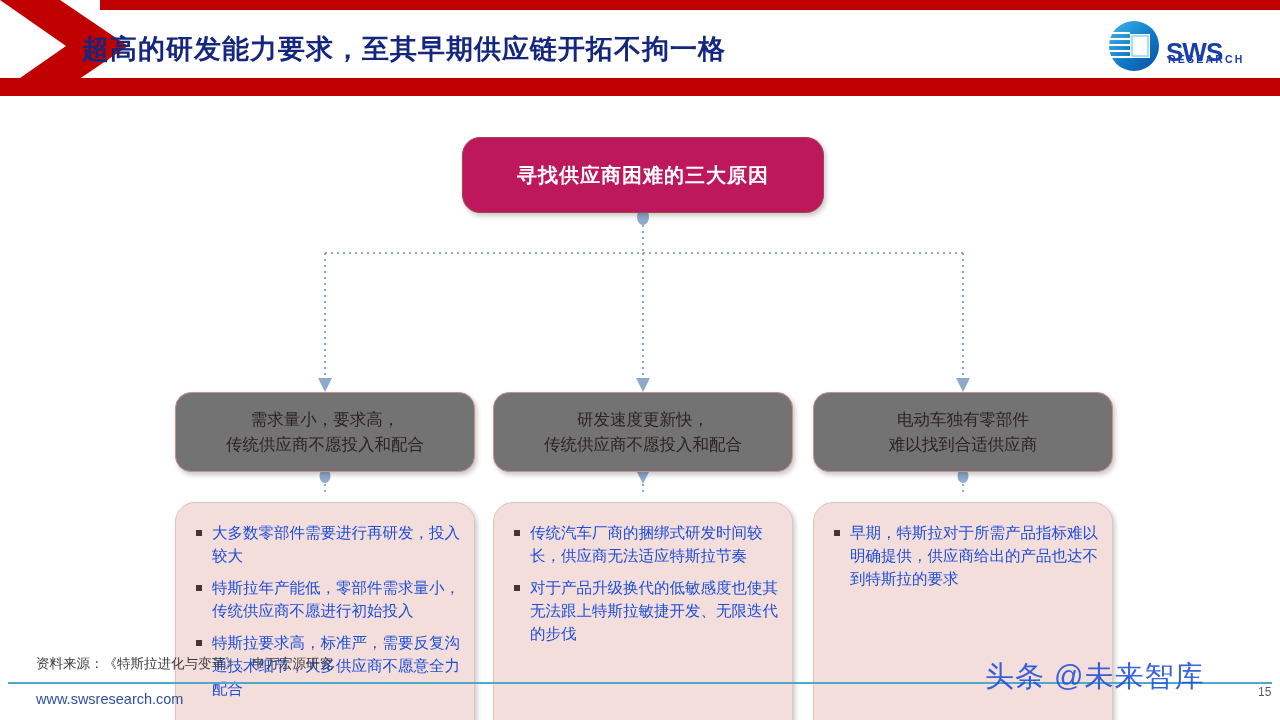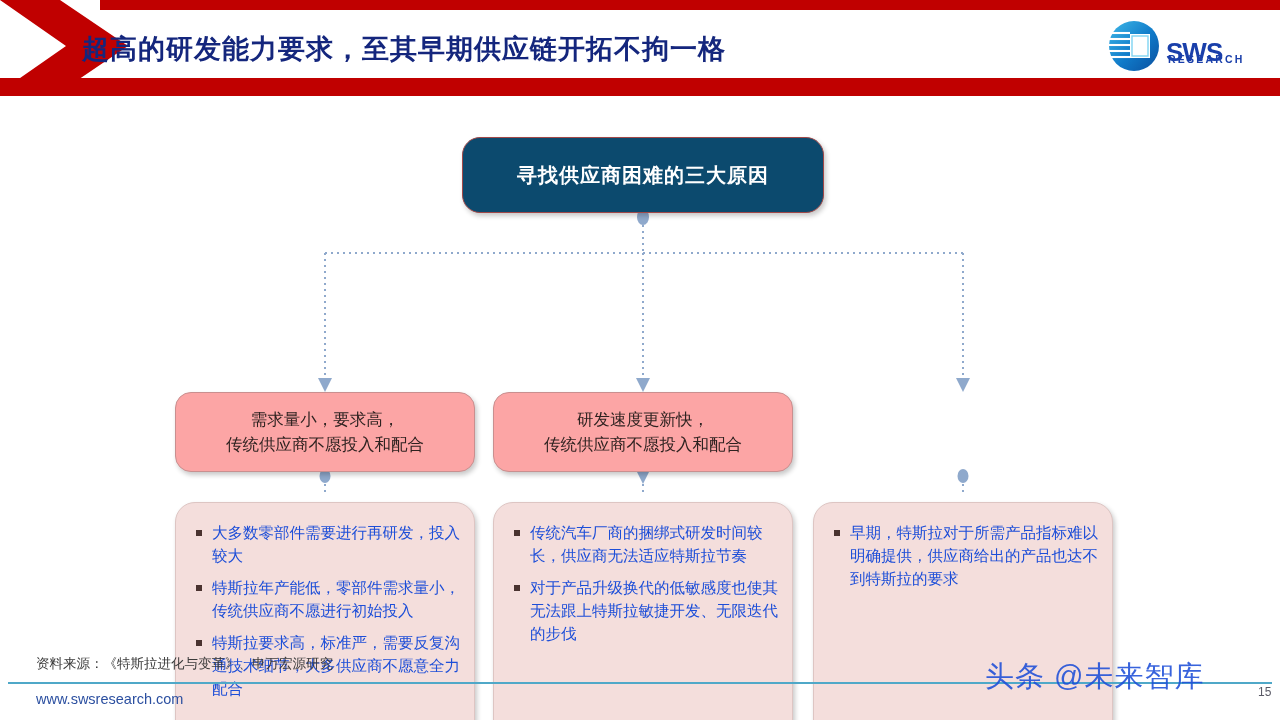--- a/index.html
+++ b/index.html
@@ -42,29 +42,29 @@
   .diagram { position: absolute; left: 0; top: 100px; width: 1280px; height: 560px; }
 
   .node {
     position: absolute;
     display: flex; align-items: center; justify-content: center;
     text-align: center;
     box-shadow: 2px 3px 5px rgba(0,0,0,0.22);
   }
   .node-root {
     left: 462px; top: 37px; width: 362px; height: 76px;
-    background: #0c4a6e;
+    background: #be185d;
     border: 1px solid #a04848;
     border-radius: 18px;
     color: #ffffff; font-size: 20px; font-weight: bold;
     letter-spacing: 1px;
   }
   .node-cause {
     width: 300px; height: 80px;
-    background: #fca5a5;
+    background: #737373;
     border: 1px solid #c98f8f;
     border-radius: 16px;
     color: #2e2220; font-size: 16.5px; line-height: 25px;
   }
   .cause-1 { left: 175px; top: 292px; }
   .cause-2 { left: 493px; top: 292px; }
   .cause-3 { left: 813px; top: 292px; }
 
   .node-detail {
     width: 300px; height: 248px;
@@ -198,20 +198,26 @@
         <div>需求量小，要求高，</div>
         <div>传统供应商不愿投入和配合</div>
       </div>
     </div>
     <div class="node node-cause cause-2">
       <div>
         <div>研发速度更新快，</div>
         <div>传统供应商不愿投入和配合</div>
       </div>
     </div>
+    <div class="node node-cause cause-3">
+      <div>
+        <div>电动车独有零部件</div>
+        <div>难以找到合适供应商</div>
+      </div>
+    </div>
 
     <div class="node node-detail detail-1">
       <ul class="bullets">
         <li>大多数零部件需要进行再研发，投入较大</li>
         <li>特斯拉年产能低，零部件需求量小，传统供应商不愿进行初始投入</li>
         <li>特斯拉要求高，标准严，需要反复沟通技术细节，大多供应商不愿意全力配合</li>
       </ul>
     </div>
     <div class="node node-detail detail-2">
       <ul class="bullets">

